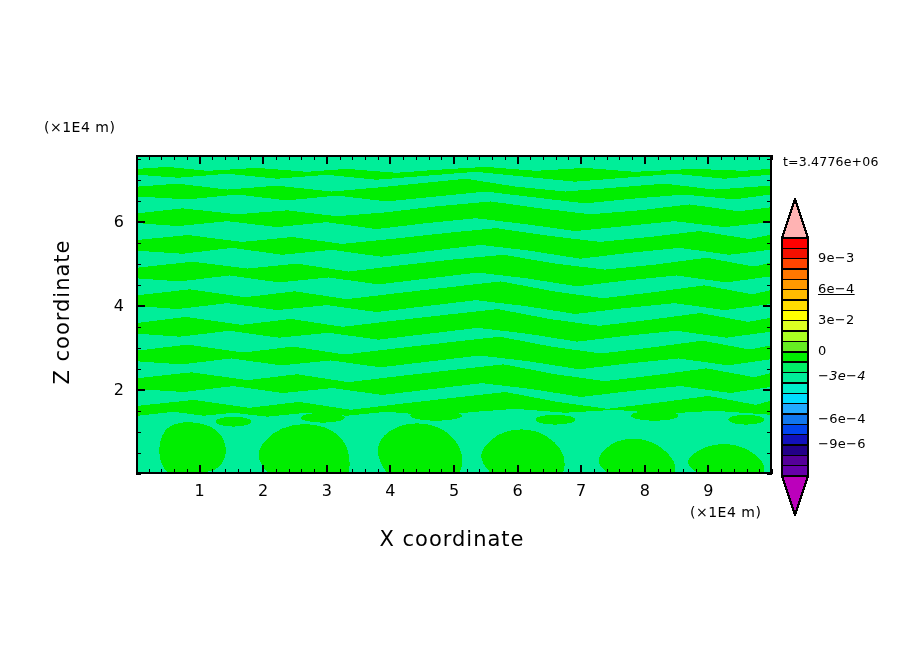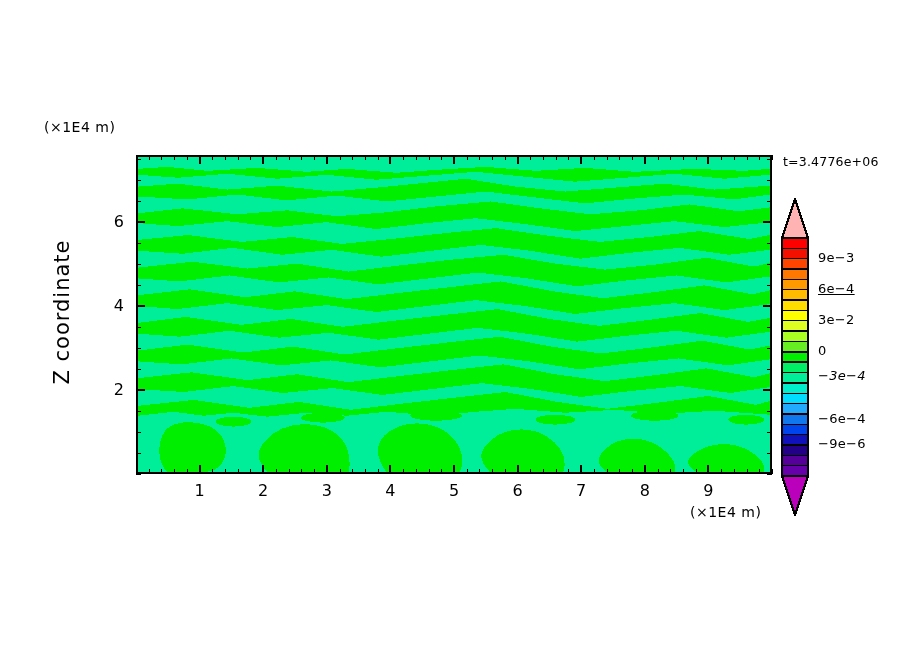--- a/index.html
+++ b/index.html
@@ -90,20 +90,21 @@
           <ellipse cx="420" cy="266" rx="20" ry="5"></ellipse>
           <ellipse cx="520" cy="262" rx="24" ry="5"></ellipse>
           <ellipse cx="612" cy="266" rx="18" ry="5"></ellipse>
         </g>
       </svg>
     </div>
   </div>
 
   <div id="tstamp">t=3.4776e+06</div>
 
+  <div id="xtitle">X coordinate</div>
   <div id="ytitle">Z coordinate</div>
 
   <div id="ticks">
       <div class="tick xmin" style="left: 136px; top: 155px;"></div>
       <div class="tick xmin" style="left: 136px; top: 469px;"></div>
       <div class="tick xmin" style="left: 148.72px; top: 155px;"></div>
       <div class="tick xmin" style="left: 148.72px; top: 469px;"></div>
       <div class="tick xmin" style="left: 161.44px; top: 155px;"></div>
       <div class="tick xmin" style="left: 161.44px; top: 469px;"></div>
       <div class="tick xmin" style="left: 174.16px; top: 155px;"></div>

